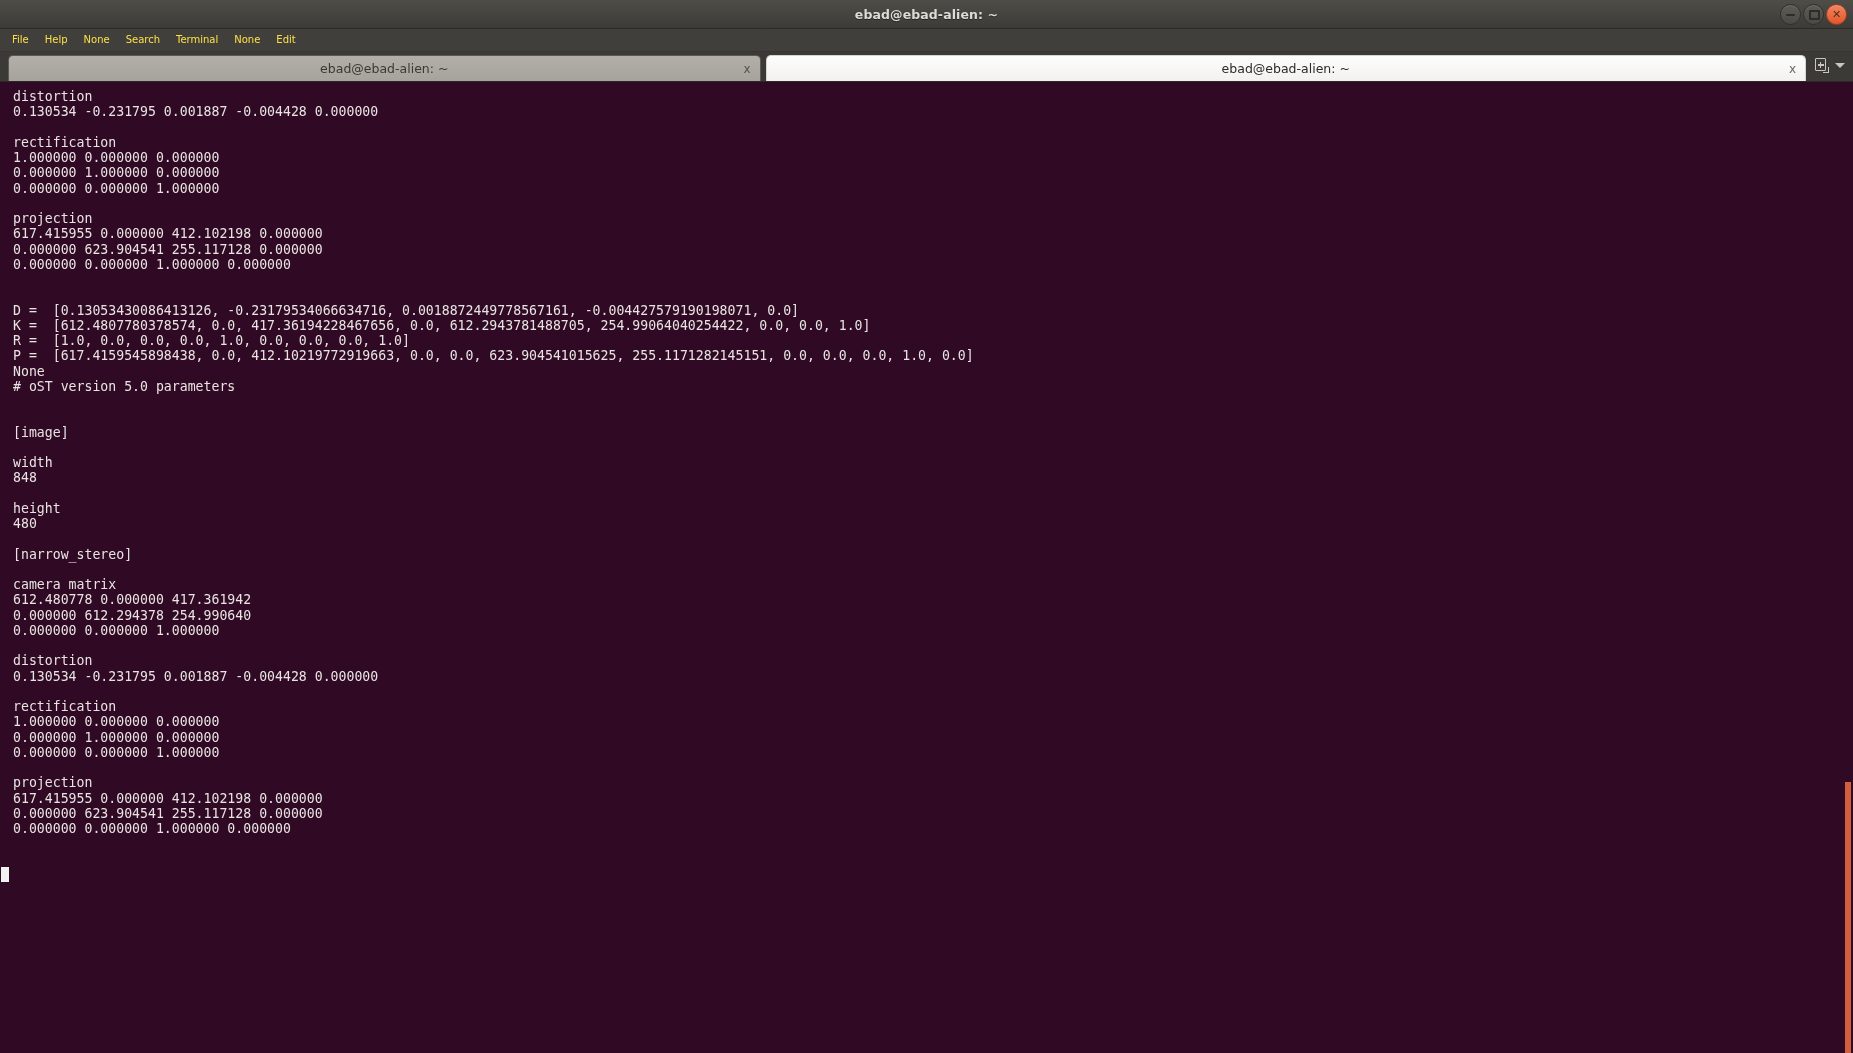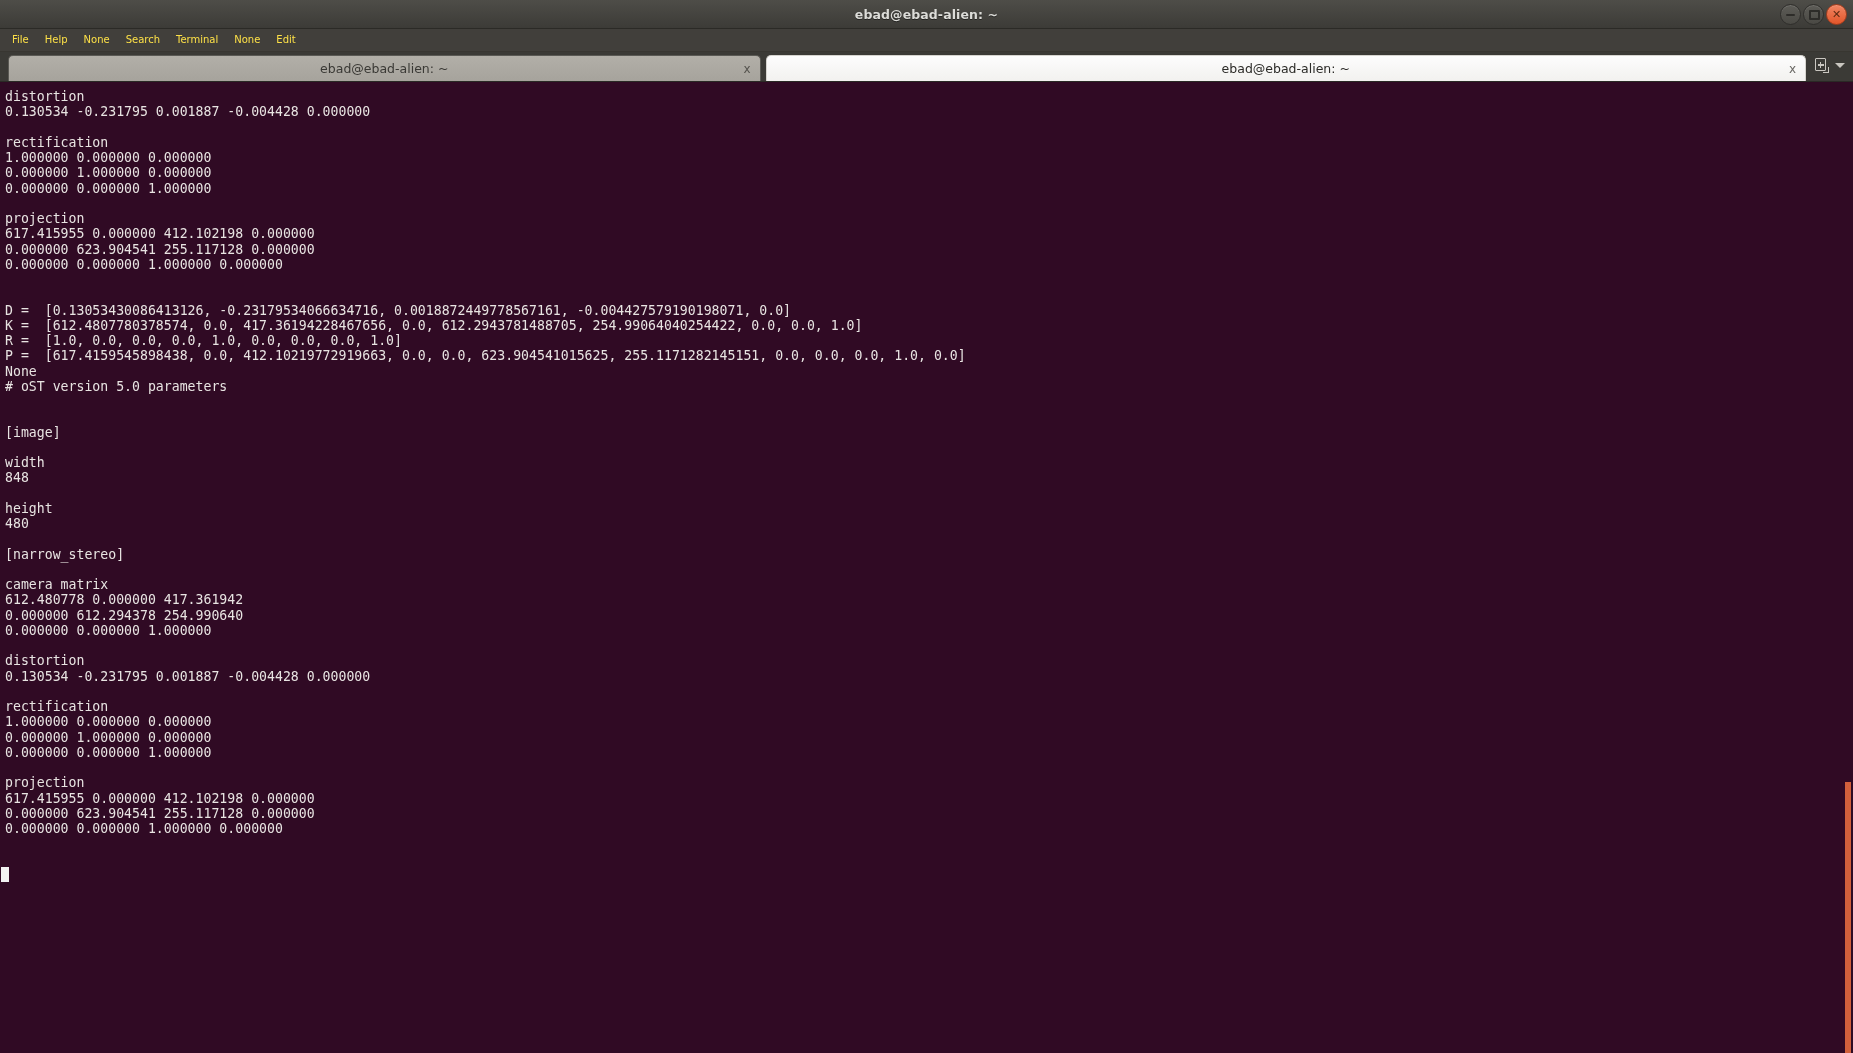--- a/index.html
+++ b/index.html
@@ -213,21 +213,21 @@
 
   
   .terminal {
     position: relative;
     flex: 1;
     background: #300a24;
     overflow: hidden;
   }
   .term-text {
     position: absolute;
-    left: 4px;
+    left: 12px;
     top: 7px;
     margin: 0;
     padding: 0 0 0 1px;
     font-family: "DejaVu Sans Mono", monospace;
     font-size: 13.2px;
     line-height: 15.25px;
     color: #e8e4e2;
     white-space: pre;
     letter-spacing: 0px;
   }

